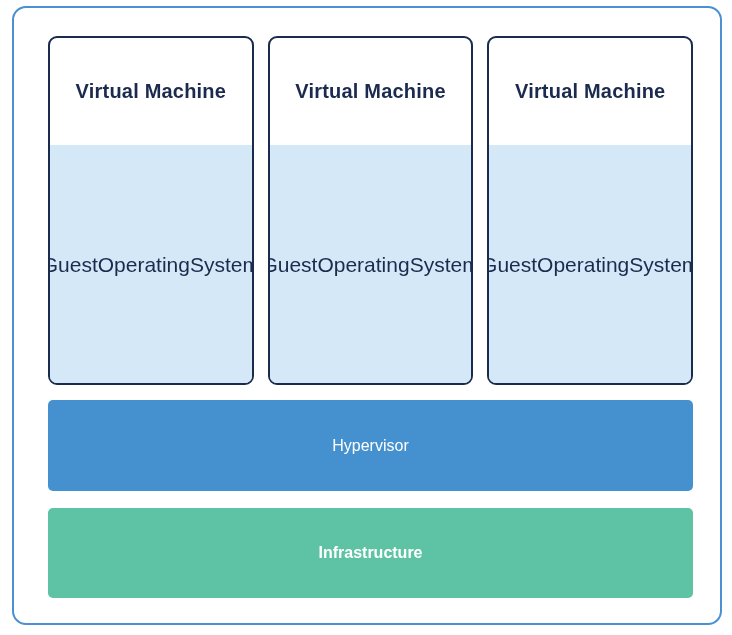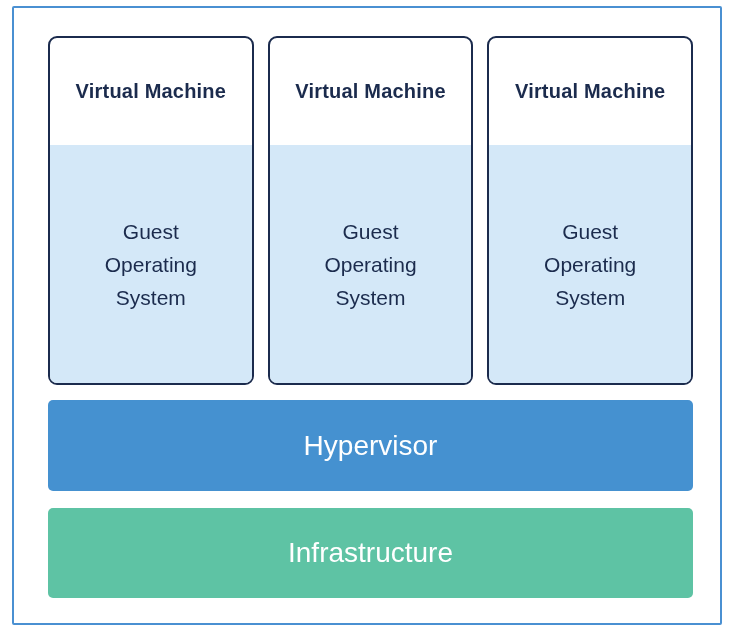--- a/index.html
+++ b/index.html
@@ -8,21 +8,21 @@
     --blue:#4591d0;
     --light-blue:#d4e8f8;
     --green:#5ec3a4;
     --white-text:#ffffff;
   }
   *{margin:0;padding:0;box-sizing:border-box;}
   html,body{width:732px;height:635px;background:#ffffff;
     font-family:"Liberation Sans",sans-serif;}
   .outer{
     position:absolute;left:12px;top:6px;width:710px;height:619px;
-    border:2px solid var(--outer-border);border-radius:2px;
+    border:2px solid var(--outer-border);border-radius:14px;
     background:#ffffff;
     padding:28px 27px 28px 34px;
     display:flex;flex-direction:column;
   }
   .vm-row{
     display:flex;gap:14px;height:349px;flex-shrink:0;
   }
   .vm-box{
     flex:1;border:2.5px solid var(--navy);border-radius:9px;
     background:#ffffff;overflow:hidden;
@@ -33,29 +33,29 @@
     color:var(--navy);font-weight:bold;font-size:20px;letter-spacing:0.2px;
     text-align:center;
   }
   .app-band{
     height:90px;background:var(--blue);
     display:flex;align-items:center;justify-content:center;
     color:var(--white-text);font-size:21px;
   }
   .guest-os{
     flex:1;background:var(--light-blue);
-    display:flex;flex-direction:column;align-items:center;justify-content:center;
+    display:flex;flex-direction:row;align-items:center;justify-content:center;
     color:var(--navy);font-size:21px;line-height:33px;text-align:center;
   }
   .bar{
     border-radius:5px;display:flex;align-items:center;justify-content:center;
-    color:var(--white-text);font-size:28px;flex-shrink:0;
+    color:var(--white-text);font-size:16px;flex-shrink:0;
   }
   .hypervisor{margin-top:15px;height:91px;background:var(--blue);}
-  .infrastructure{margin-top:17px;height:90px;background:var(--green);}
+  .infrastructure{margin-top:17px;height:90px;background:var(--green);font-weight:bold;}
 </style>
 </head>
 <body>
 
 <div class="outer">
 
   <div class="vm-row">
 
     <div class="vm-box">
       <div class="vm-title">Virtual Machine</div>

